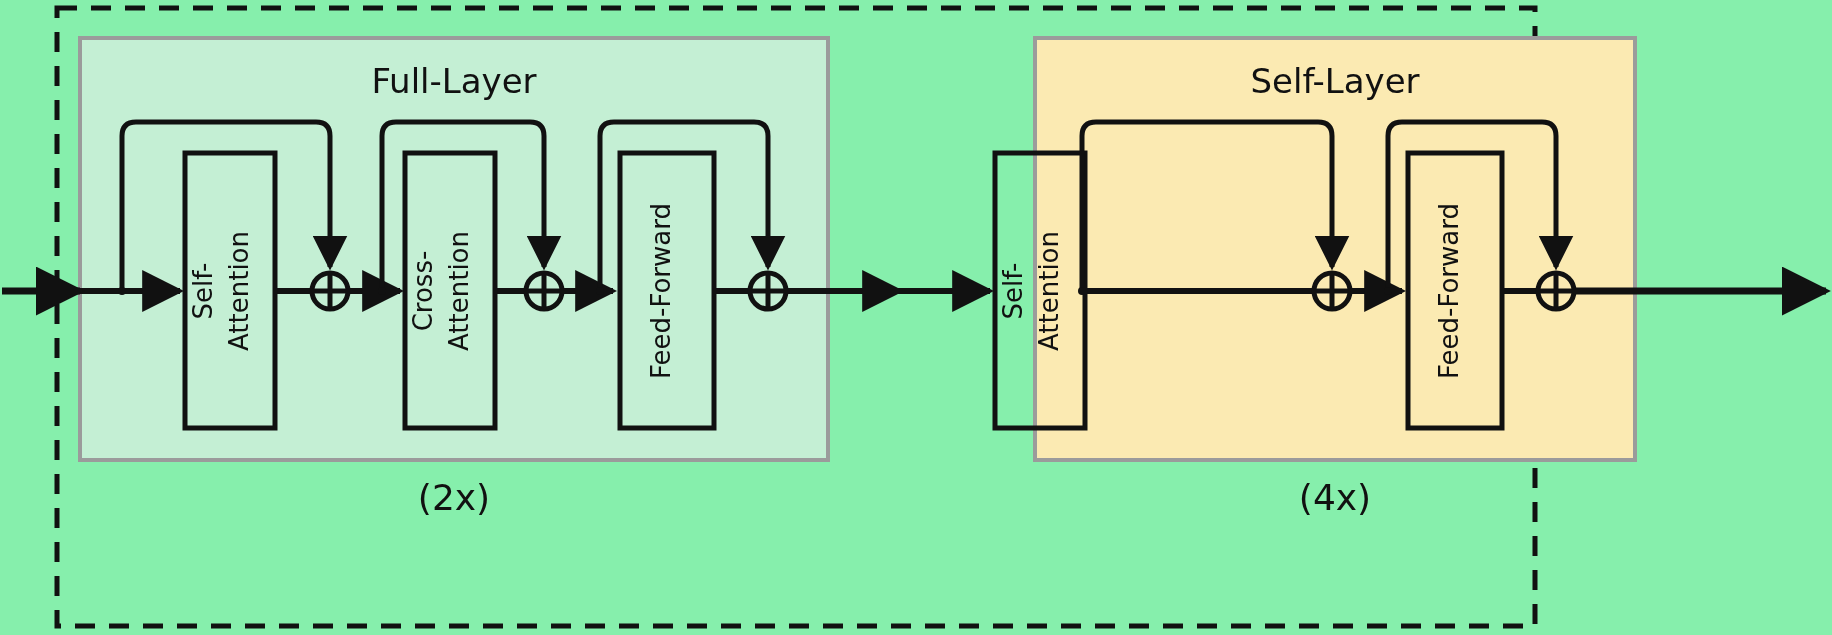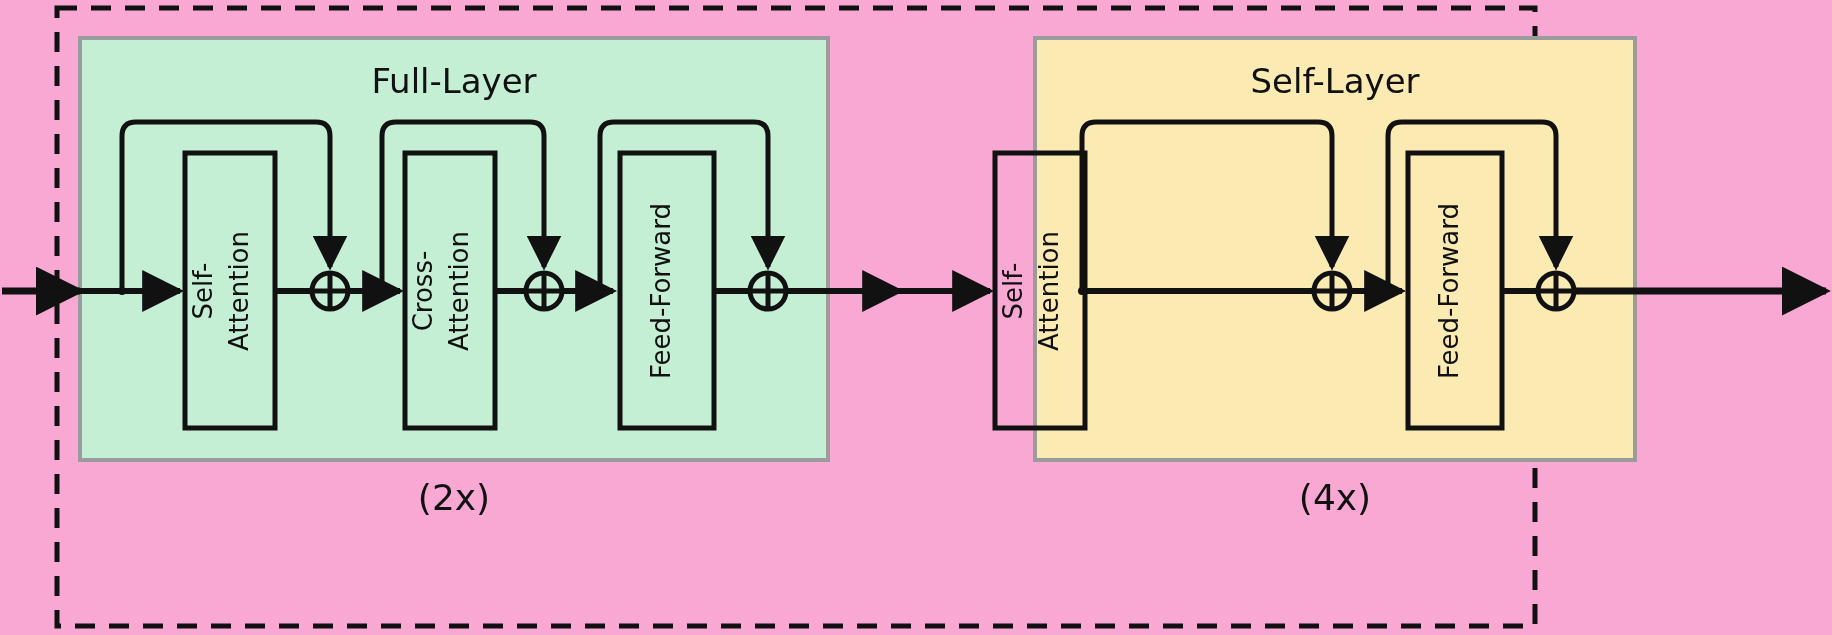--- a/index.html
+++ b/index.html
@@ -1,17 +1,17 @@
 <!DOCTYPE html>
 <html><head>
 <meta charset="utf-8">
 <style>
   html,body{margin:0;padding:0;background:#ffffff;}
   body{width:1832px;height:635px;font-family:"DejaVu Sans","Liberation Sans",sans-serif;}
-  #stage{position:relative;width:1832px;height:635px;overflow:hidden;background:#f9a8d4;}
+  #stage{position:relative;width:1832px;height:635px;overflow:hidden;background:#86efac;}
   #diagram{position:absolute;inset:0;}
   .svgtext{font-family:"DejaVu Sans","Liberation Sans",sans-serif;fill:#111111;}
 </style>
 </head>
 <body>
 
 <div id="stage">
 
   <svg id="diagram" viewBox="0 0 1832 635" width="1832" height="635">
 

